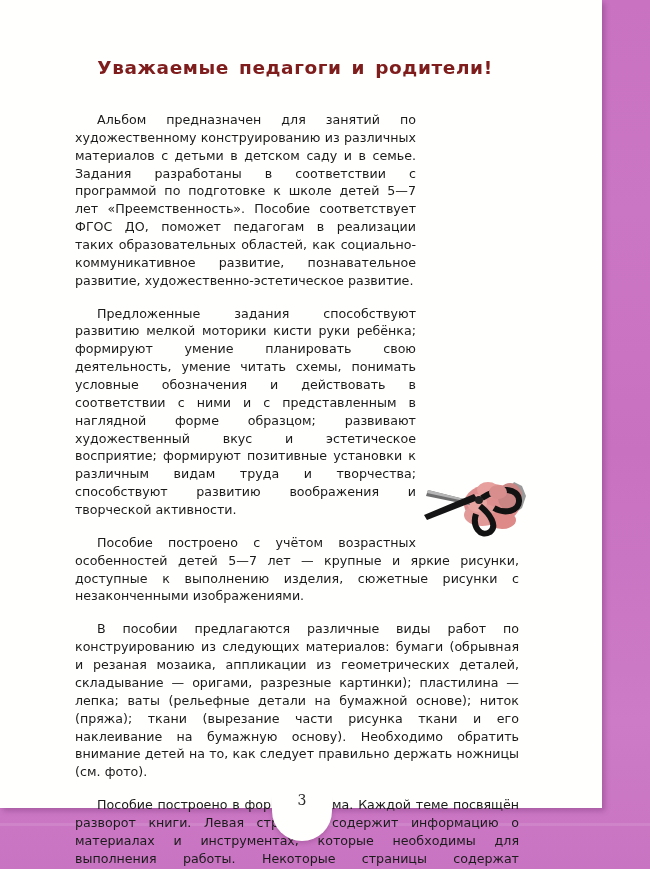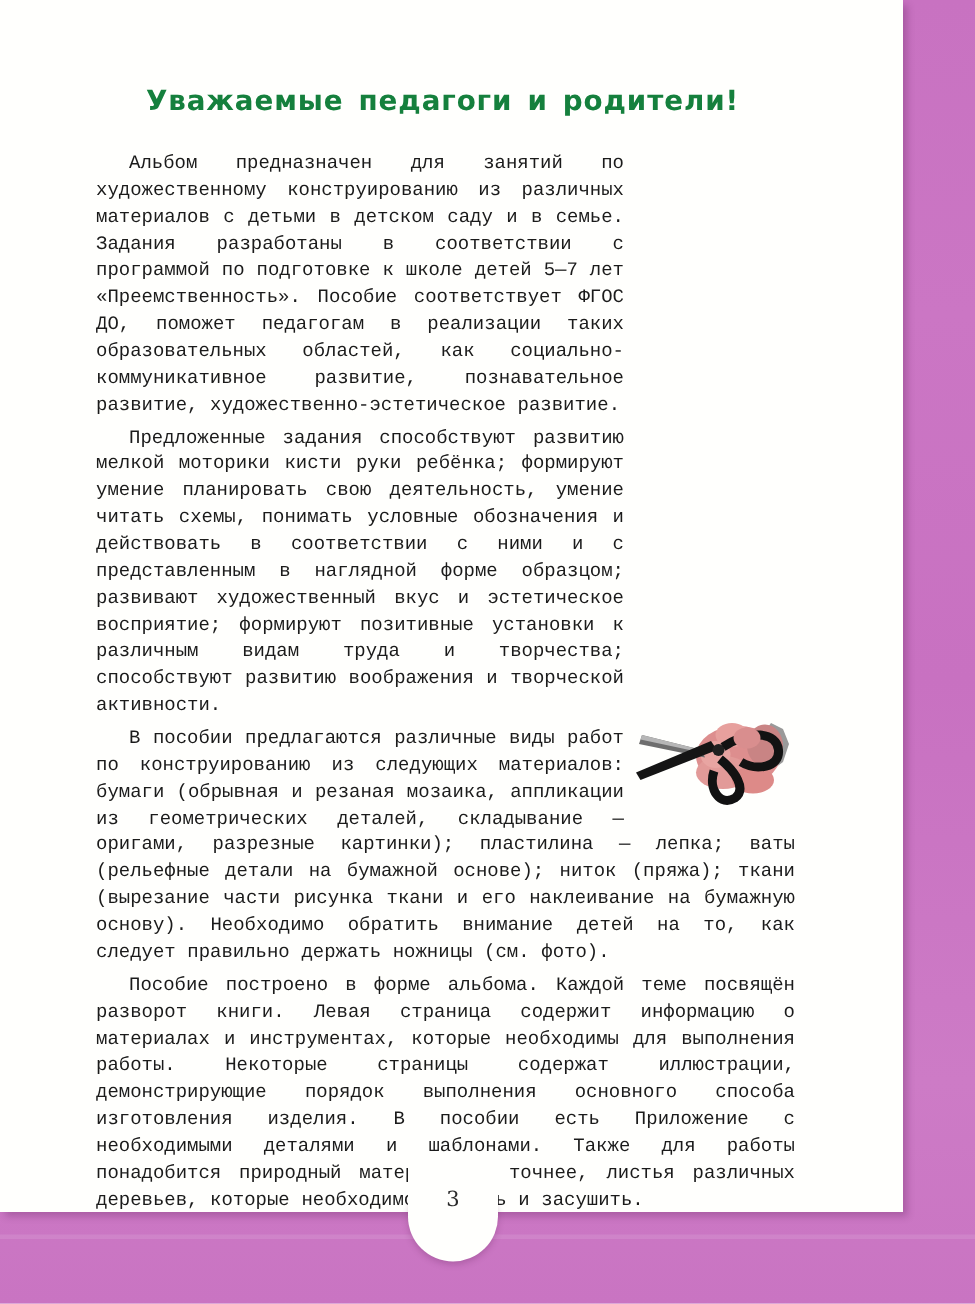--- a/index.html
+++ b/index.html
@@ -57,21 +57,21 @@
   }
 
   .page-title {
     margin: 0;
     padding: 0;
     position: absolute;
     left: -18px;
     top: 57px;
     width: 506px;
     text-align: center;
-    color: #15803d;
+    color: #7f1d1d;
     font-size: 18.5px;
     font-weight: bold;
     letter-spacing: 0.6px;
     word-spacing: 3px;
     font-family: "DejaVu Sans", "Liberation Sans", sans-serif;
   }
 
   .body-text {
     position: absolute;
     left: 0;
@@ -80,23 +80,22 @@
     font-size: 12.65px;
     line-height: 17.86px;
     color: #1b1b1b;
     text-align: justify;
     text-justify: inter-word;
     word-spacing: 0.2px;
     hyphens: manual;
   }
 
   .body-text p {
-    margin: 4px;
+    margin: 15px;
     text-indent: 22px;
-    font-family: Liberation Mono, monospace;
   }
 
   
   .photo {
     float: right;
     width: 112px;
     height: 72px;
     margin: 2px 0 2px 6px;
     shape-outside: margin-box;
     position: relative;
@@ -169,20 +168,21 @@
 
           <path d="M60 28 C78 16 96 18 97 30 C98 42 82 44 72 38" fill="none" stroke="#121212" stroke-width="6"></path>
           <path d="M58 36 C68 44 76 56 68 62 C58 68 50 56 54 44" fill="none" stroke="#121212" stroke-width="6"></path>
 
           <ellipse cx="76" cy="22" rx="9" ry="7" fill="#d98e8e"></ellipse>
         </svg>
       </div>
 
       <p>Альбом предназначен для занятий по художественному конструированию из различных материалов с детьми в детском саду и в семье. Задания разработаны в соответствии с программой по подготовке к школе детей 5—7 лет «Преемственность». Пособие соответствует ФГОС ДО, поможет педагогам в реализации таких образовательных областей, как социально-коммуникативное развитие, познавательное развитие, художественно-эстетическое развитие.</p>
       <p>Предложенные задания способствуют развитию мелкой моторики кисти руки ребёнка; формируют умение планировать свою деятельность, умение читать схемы, понимать условные обозначения и действовать в соответствии с ними и с представленным в наглядной форме образцом; развивают художественный вкус и эстетическое восприятие; формируют позитивные установки к различным видам труда и творчества; способствуют развитию воображения и творческой активности.</p>
+      <p>Пособие построено с учётом возрастных особенностей детей 5—7 лет — крупные и яркие рисунки, доступные к выполнению изделия, сюжетные рисунки с незаконченными изображениями.</p>
       <p>В пособии предлагаются различные виды работ по конструированию из следующих материалов: бумаги (обрывная и резаная мозаика, аппликации из геометрических деталей, складывание — оригами, разрезные картинки); пластилина — лепка; ваты (рельефные детали на бумажной основе); ниток (пряжа); ткани (вырезание части рисунка ткани и его наклеивание на бумажную основу). Необходимо обратить внимание детей на то, как следует правильно держать ножницы (см. фото).</p>
       <p>Пособие построено в форме альбома. Каждой теме посвящён разворот книги. Левая страница содержит информацию о материалах и инструментах, которые необходимы для выполнения работы. Некоторые страницы содержат иллюстрации, демонстрирующие порядок выполнения основного способа изготовления изделия. В пособии есть Приложение с необходимыми деталями и шаблонами. Также для работы понадобится природный материал, а точнее, листья различных деревьев, которые необходимо собрать и засушить.</p>
 
     </div>
   </div>
 </div>
 
 <div class="folio-notch"></div>
 <div class="folio-cover"></div>
 <div class="folio-number">3</div>

